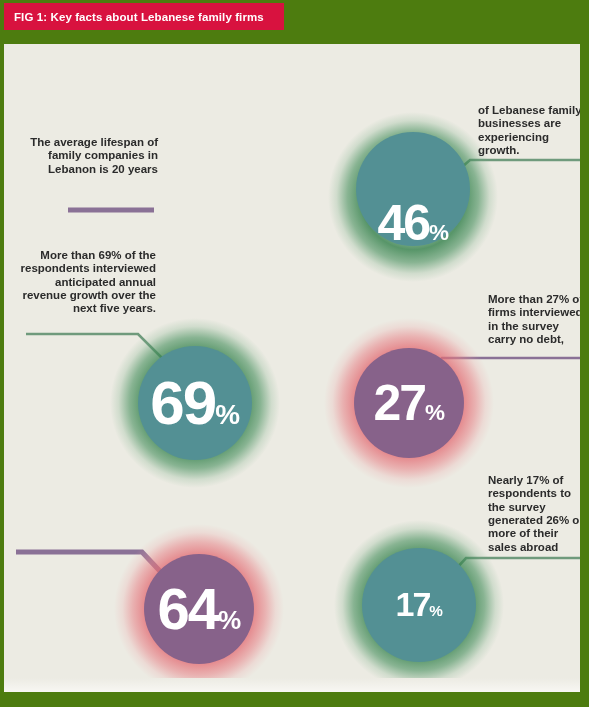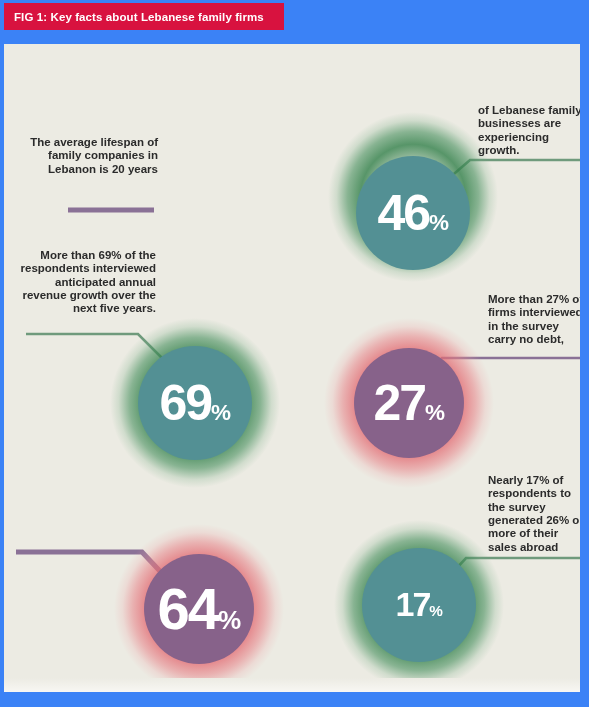--- a/index.html
+++ b/index.html
@@ -13,21 +13,21 @@
     font-family: "Liberation Sans", sans-serif;
     overflow: hidden;
     position: relative;
   }
 
   #figure {
     position: absolute;
     left: 0; top: 0;
     width: 589px;
     height: 707px;
-    background: #3b82f6;
+    background: #4d7c0f;
   }
 
   
   .banner {
     position: absolute;
     left: 4px;
     top: 3px;
     width: 280px;
     height: 27px;
     background: #d8123f;
@@ -169,33 +169,33 @@
       <path d="M 12 508 L 138 508 L 168 540" stroke="#8a7196" stroke-width="5" fill="none"></path>
 
       <path d="M 438 540 L 462 514 L 576 514" stroke="#6f9a7c" stroke-width="2.6" fill="none"></path>
     </svg>
 
 
     <div class="caption right-align" style="left:2px; top:92px; width:152px;">The average lifespan of family companies in Lebanon is 20 years</div>
 
     <div class="badge" style="left:324px; top:68px;">
       <div class="glow green"></div>
-      <div class="disc teal" style="left:28px; top:44px; width:114px; height:114px;">
+      <div class="disc teal" style="left:28px; top:20px; width:114px; height:114px;align-items:flex-end;">
         <div class="disc-label" style="font-size:50px;">
           <span>46</span><span class="pct-sign">%</span>
         </div>
       </div>
     </div>
 
     <div class="caption left-align" style="left:474px; top:36px; width:104px;">of Lebanese family businesses are experiencing growth.</div>
 
     <div class="badge" style="left:106px; top:274px;">
       <div class="glow green"></div>
       <div class="disc teal" style="left:28px; top:28px; width:114px; height:114px;">
-        <div class="disc-label" style="font-size:50px;">
+        <div class="disc-label" style="font-size:62px;">
           <span>69</span><span class="pct-sign">%</span>
         </div>
       </div>
     </div>
 
     <div class="caption right-align" style="left:6px; top:205px; width:146px;">More than 69% of the respondents interviewed anticipated annual revenue growth over the next five years.</div>
 
     <div class="badge" style="left:320px; top:274px;">
       <div class="glow pink"></div>
       <div class="disc purple" style="left:30px; top:30px; width:110px; height:110px;">

